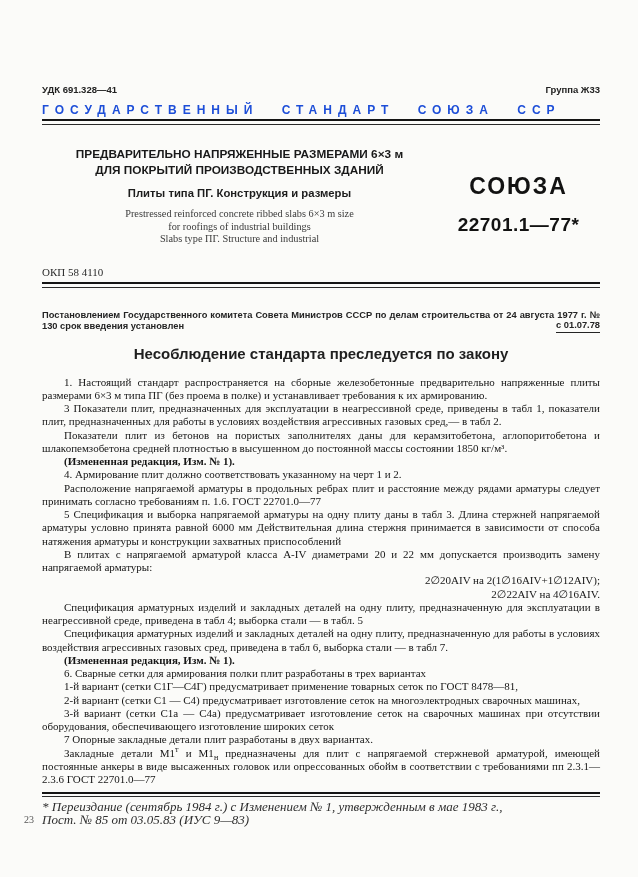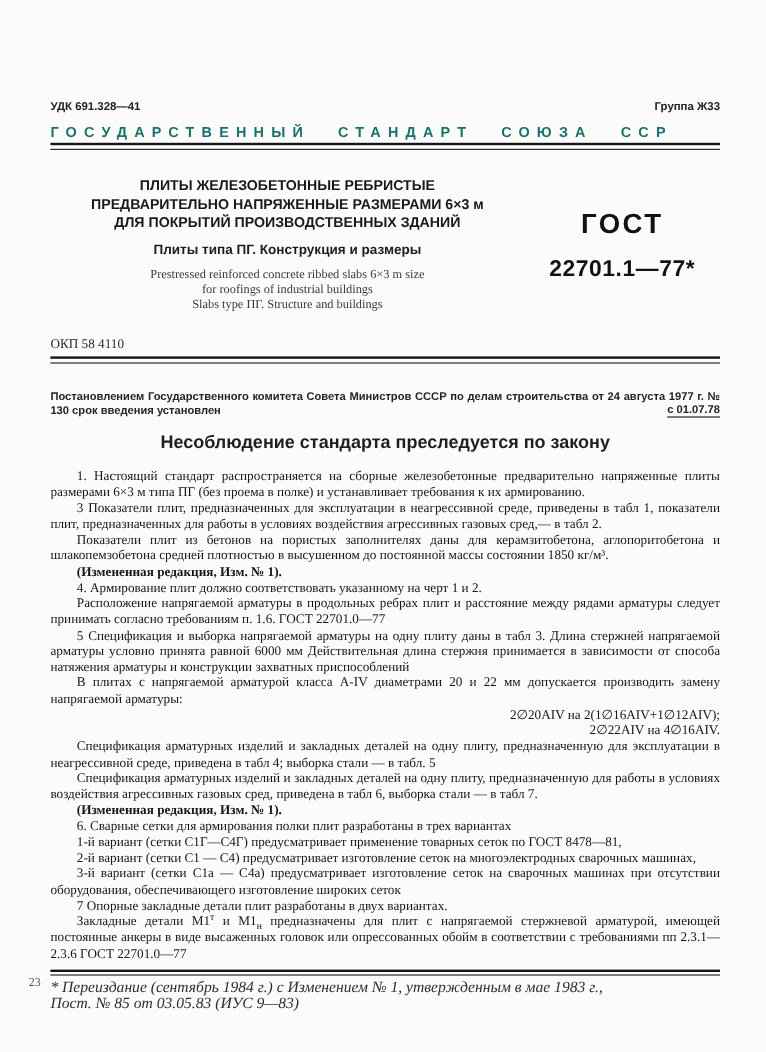--- a/index.html
+++ b/index.html
@@ -22,21 +22,21 @@
     display:flex;justify-content:space-between;
     margin-top:84px;
     font-family:"Liberation Sans", sans-serif;
     font-weight:bold;font-size:9.5px;color:#222;
   }
   .state-standard{
     margin-top:8px;
     font-family:"Liberation Sans", sans-serif;
     font-weight:bold;font-size:12px;
     letter-spacing:6px;word-spacing:14px;
-    white-space:nowrap;color:#0f766e;
+    white-space:nowrap;color:#1d4ed8;
   }
   .rule-thick{
     height:3px;border-top:2.5px solid #151515;border-bottom:1px solid #2a2a2a;
     margin-top:2px;
   }
   
   .title-wrap{display:flex;margin-top:22px;}
   .title-left{width:395px;text-align:center;}
   .t-main{
     font-family:"Liberation Sans", sans-serif;font-weight:bold;
@@ -127,33 +127,32 @@
       <span>УДК 691.328—41</span>
       <span>Группа Ж33</span>
     </div>
 
     <div class="state-standard">ГОСУДАРСТВЕННЫЙ СТАНДАРТ СОЮЗА ССР</div>
     <div class="rule-thick"></div>
 
     <div class="title-wrap">
       <div class="title-left">
         <div class="t-main">
-          <div>ПЛИТЫ ЖЕЛЕЗОБЕТОННЫЕ РЕБРИСТЫЕ</div>
           <div>ПРЕДВАРИТЕЛЬНО НАПРЯЖЕННЫЕ РАЗМЕРАМИ 6×3 м</div>
           <div>ДЛЯ ПОКРЫТИЙ ПРОИЗВОДСТВЕННЫХ ЗДАНИЙ</div>
         </div>
         <div class="t-sub">Плиты типа ПГ. Конструкция и размеры</div>
         <div class="t-eng">
           <div>Prestressed reinforced concrete ribbed slabs 6×3 m size</div>
           <div>for roofings of industrial buildings</div>
-          <div>Slabs type ПГ. Structure and buildings</div>
+          <div>Slabs type ПГ. Structure and industrial</div>
         </div>
       </div>
       <div class="gost-box">
-        <div class="gost-label">ГОСТ</div>
+        <div class="gost-label">СОЮЗА</div>
         <div class="gost-number">22701.1—77*</div>
       </div>
     </div>
 
     <div class="okp">ОКП 58 4110</div>
     <div class="rule-okp"></div>
 
     <div class="decree">
       <span class="decree-text">Постановлением Государственного комитета Совета Министров СССР по делам строительства от 24 августа 1977 г. № 130 срок введения установлен</span>
       <span class="decree-date">с 01.07.78</span>

